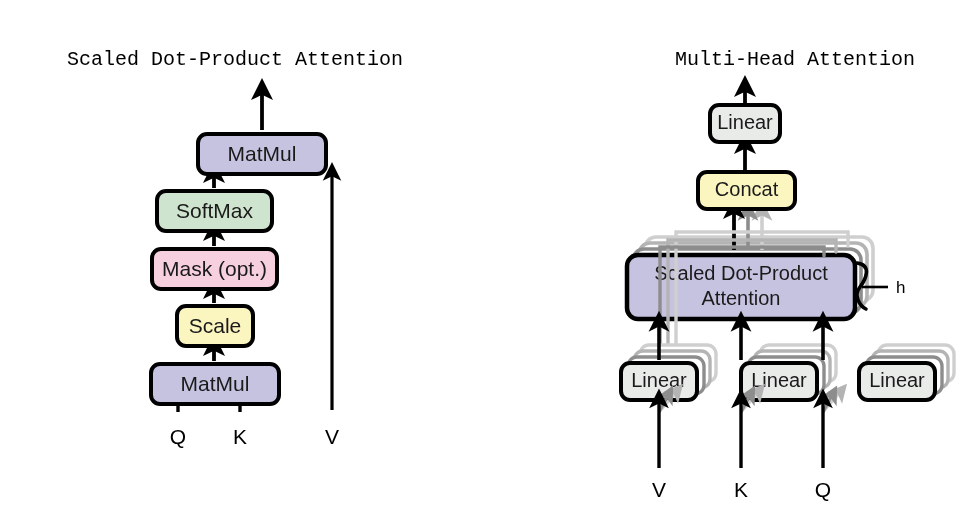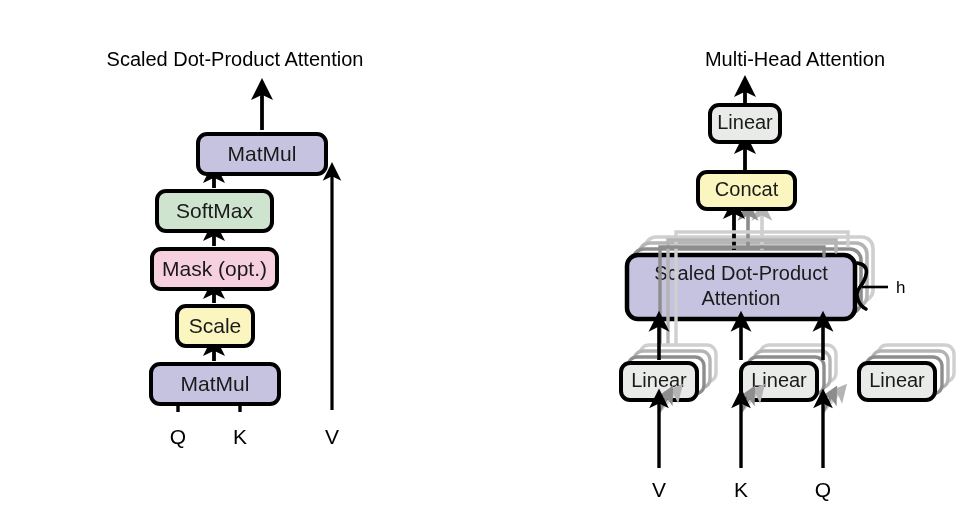--- a/index.html
+++ b/index.html
@@ -15,21 +15,21 @@
     font-family: "Liberation Sans", sans-serif;
   }
   .figure {
     position: absolute;
     left: 0; top: 0;
     width: 980px;
     height: 526px;
   }
   .panel-title {
     position: absolute;
-    font-family: Liberation Sans, sans-serif;
+    font-family: Liberation Mono, monospace;
     font-size: 20px;
     color: #000000;
     white-space: nowrap;
     text-align: center;
   }
   #title-left  { left: 0px;   top: 48px; width: 470px; }
   #title-right { left: 560px; top: 48px; width: 470px; }
 
   svg.diagram {
     position: absolute;

